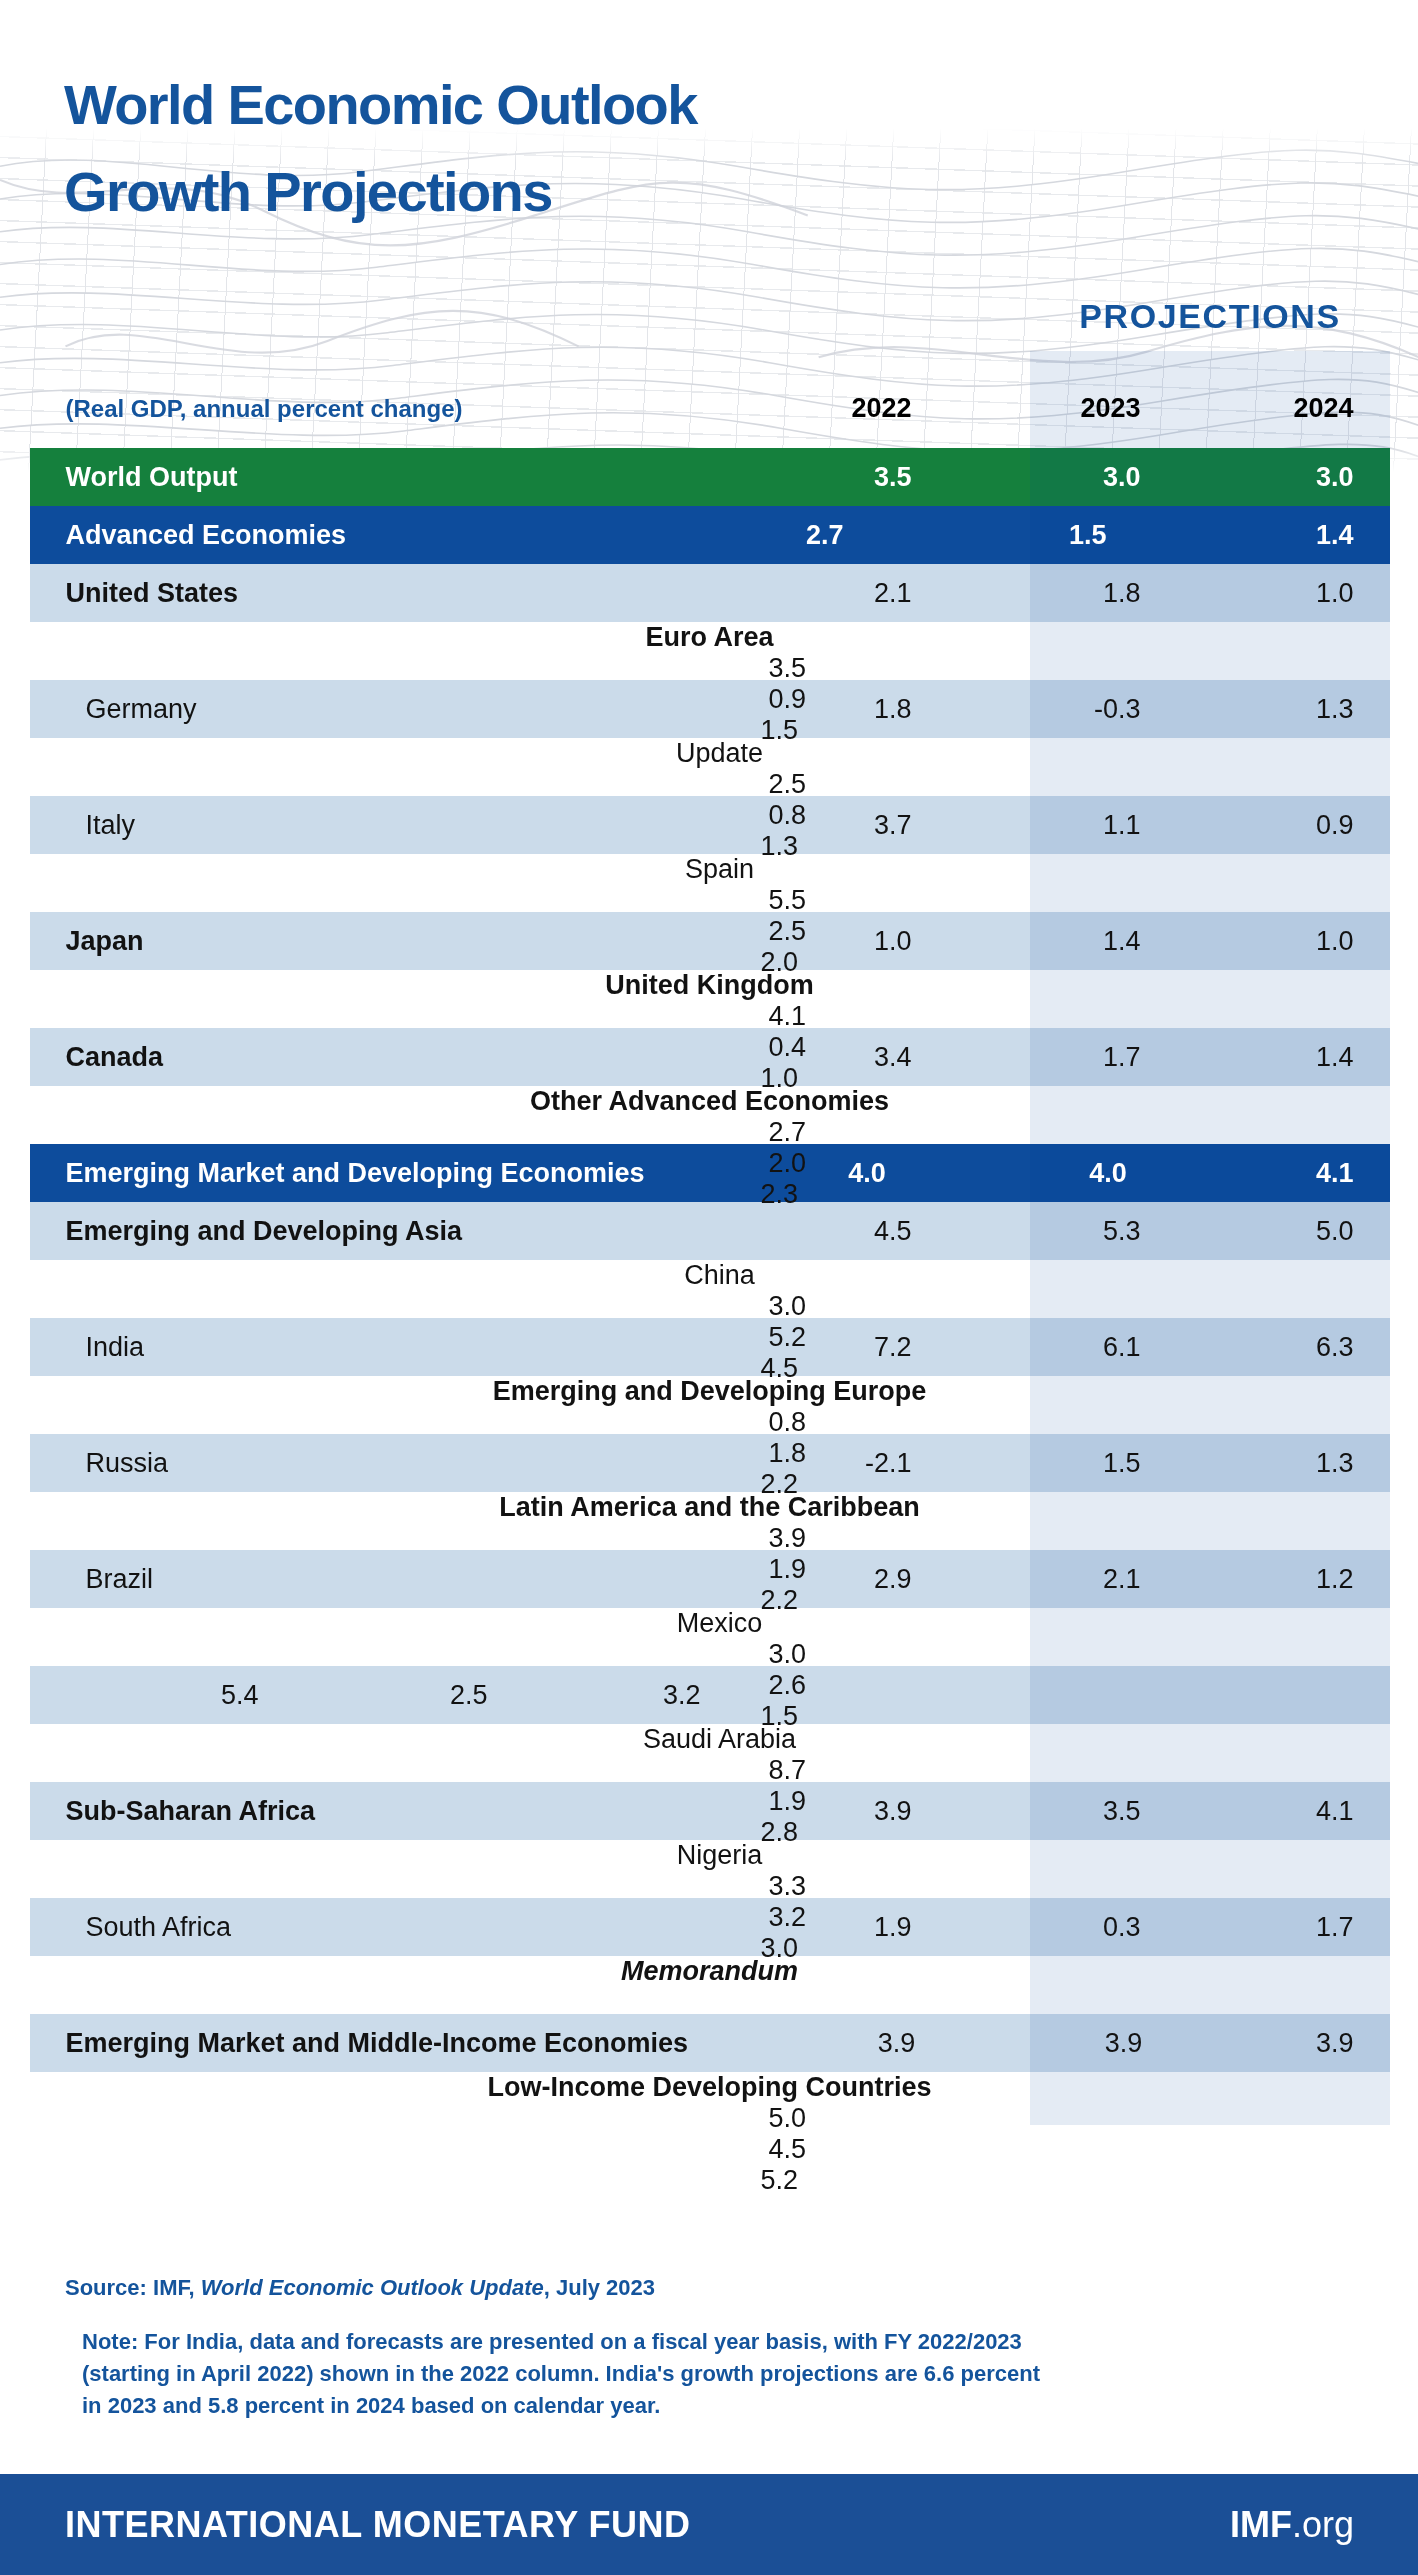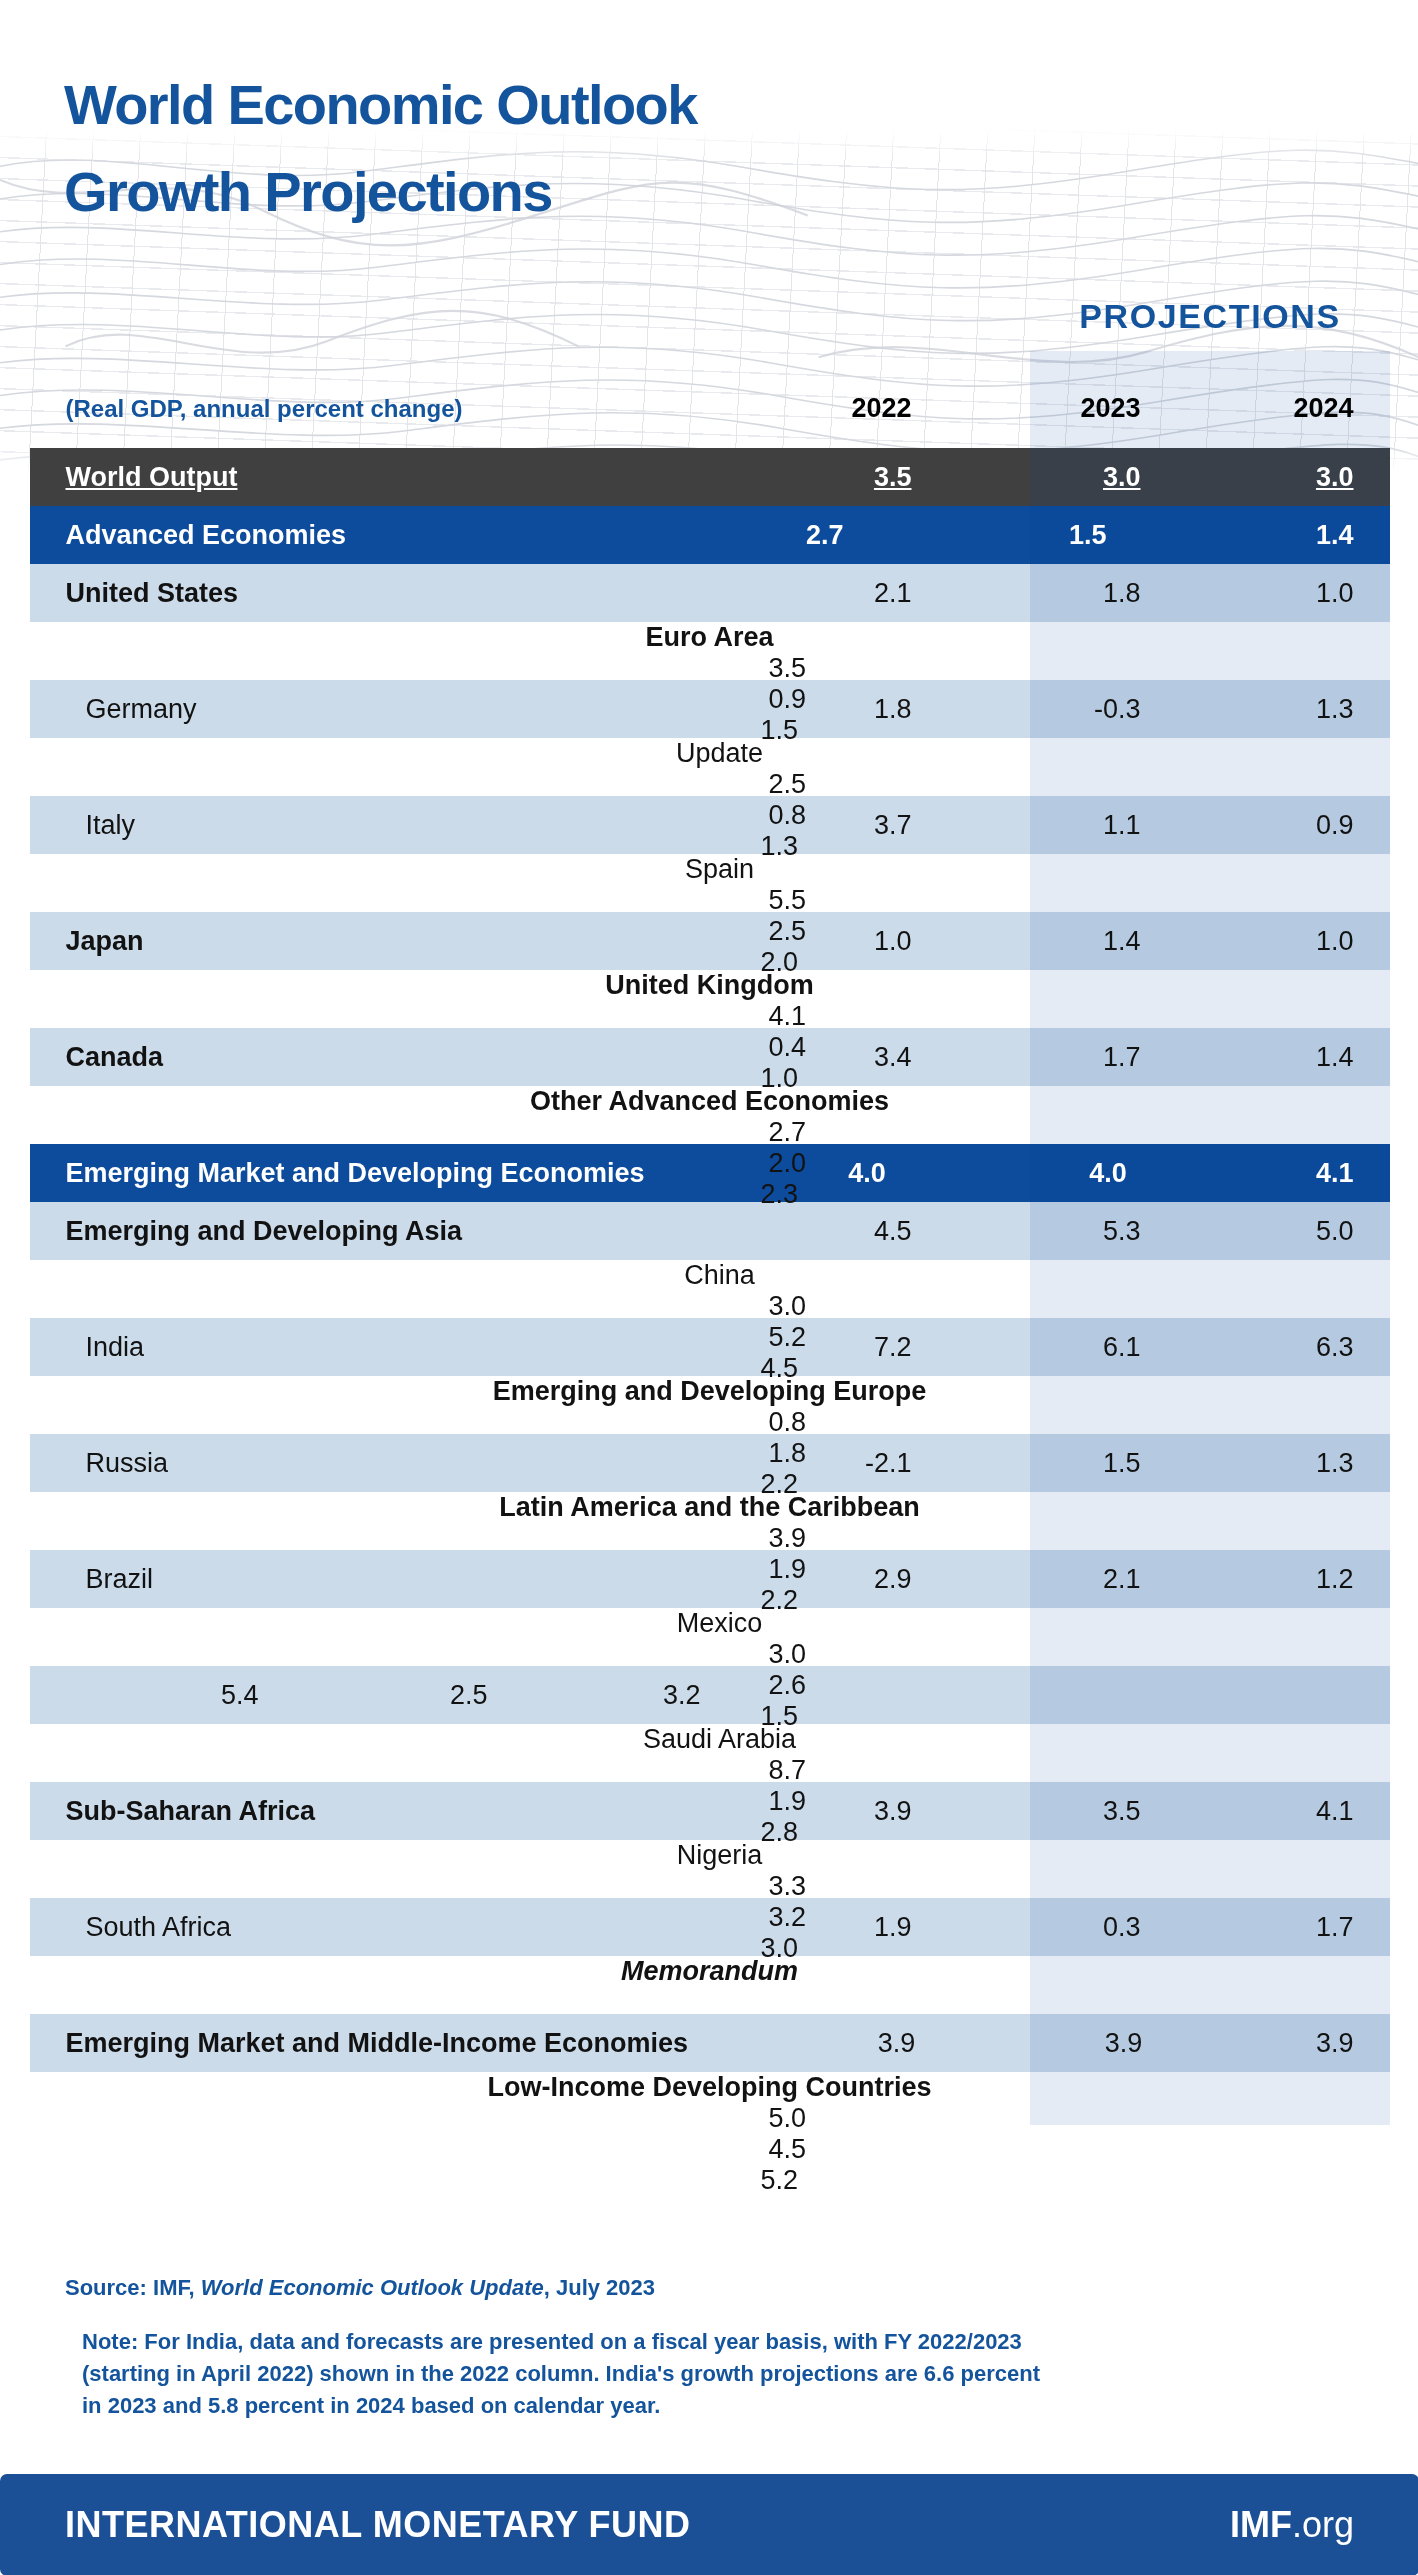--- a/index.html
+++ b/index.html
@@ -41,41 +41,41 @@
   .hdr .subtitle{flex:1;padding-left:36px;padding-top:18.6px;color:#14549C;font-size:24px;font-weight:700;}
   .hdr .year{width:229px;text-align:right;font-size:27px;font-weight:700;color:#000;padding-top:18.6px;}
   .hdr .year.c3{width:213px;}
   .hdr > *{position:relative;z-index:3;}
   .row{display:flex;align-items:center;height:58px;padding-right:36px;box-sizing:border-box;color:#121212;font-size:27px;}
   .row > *{position:relative;z-index:3;}
   .row .label{flex:1;padding-left:36px;font-weight:700;white-space:nowrap;}
   .row.indent .label{padding-left:56px;font-weight:400;}
   .row .num{width:229px;text-align:right;font-weight:400;}
   .row .num.c3{width:213px;}
-  .row.style-orange{background:#404040;color:#ffffff;text-decoration:underline;}
+  .row.style-orange{background:#15803d;color:#ffffff;}
   .row.style-blue{background:#0D4C9C;color:#ffffff;gap:34px;}
   .row.style-light{background:#CBDBEA;}
   .row.style-white{background:#ffffff;flex-direction:column;}
   .row.style-orange .num,.row.style-blue .num{font-weight:700;}
   .row.memo .label{font-style:italic;}
   
   .source-line{
     position:absolute;left:65px;top:2275px;
     color:#14549C;font-size:22px;font-weight:700;
   }
   .source-line .it{font-style:italic;}
   .note-block{
     position:absolute;left:82px;top:2326px;
     color:#14549C;font-size:22px;font-weight:700;line-height:32px;
   }
   .footer-bar{
     position:absolute;left:0;top:2474px;width:1419px;height:102px;
     background:#1B4F96;color:#ffffff;
     display:flex;align-items:center;justify-content:space-between;
-    padding:0 65px;box-sizing:border-box;border-radius:7px;
+    padding:0 65px;box-sizing:border-box;
   }
   .footer-bar .org-left{font-size:36px;font-weight:700;letter-spacing:0.5px;}
   .footer-bar .org-right{font-size:36px;}
   .footer-bar .imf-bold{font-weight:700;}
   .footer-bar .imf-org{font-weight:400;}
 </style>
 </head>
 <body>
 
 <div class="page">

